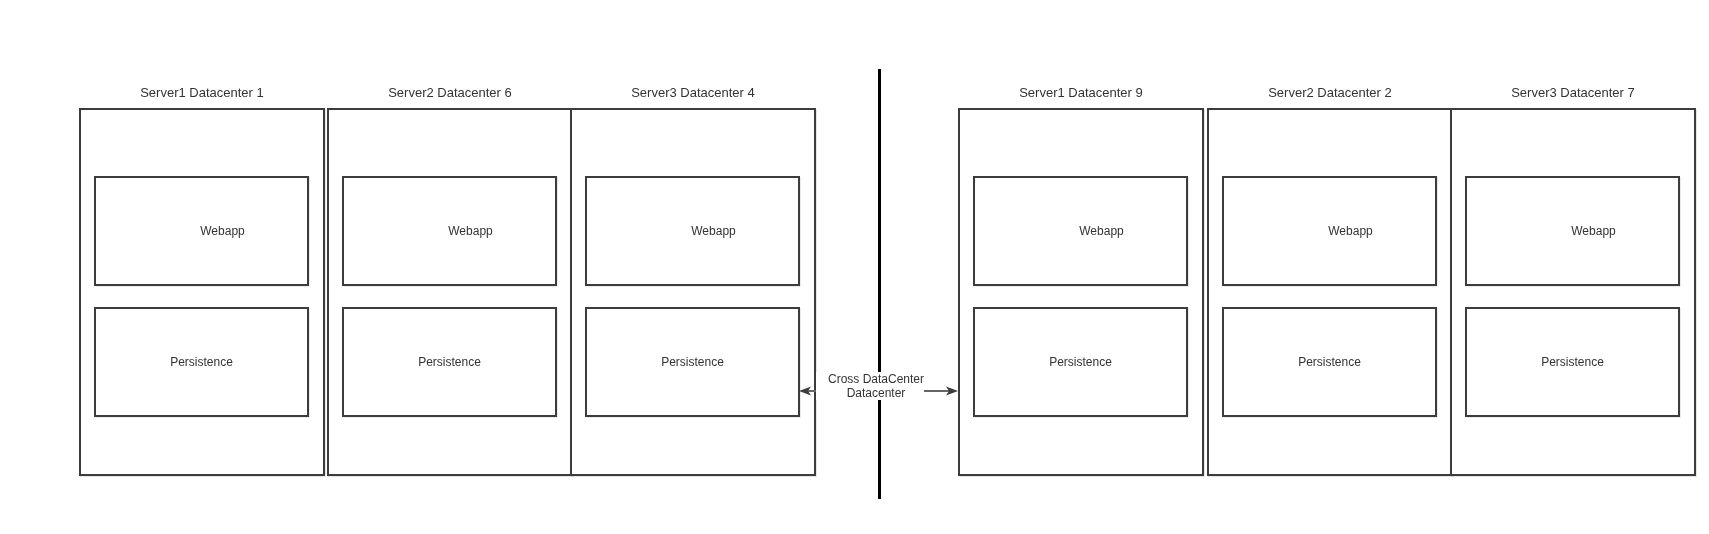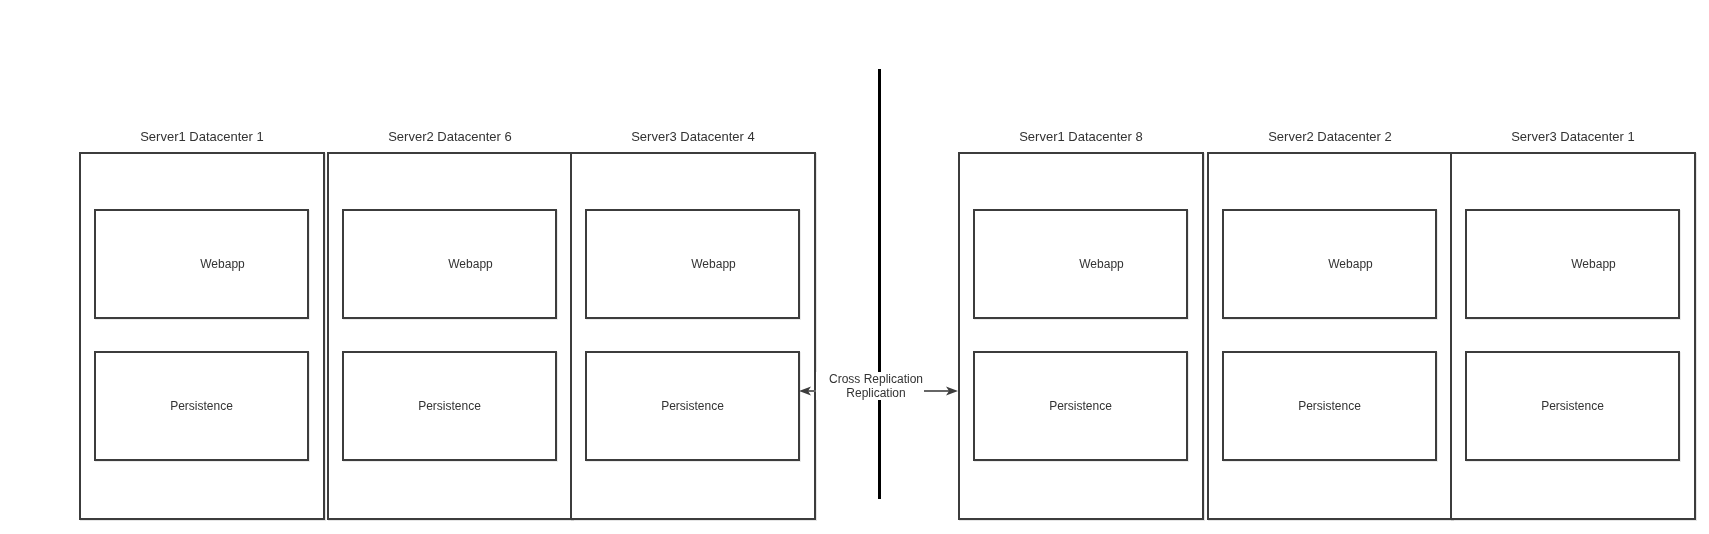--- a/index.html
+++ b/index.html
@@ -12,21 +12,20 @@
     position: relative;
     width: 1709px;
     height: 534px;
     background: #ffffff;
     overflow: hidden;
   }
   .server {
     position: absolute;
     top: 85px;
     width: 246px;
-    margin-top: 44px;
   }
   .server-title {
     height: 15px;
     text-align: center;
     font-size: 13px;
     line-height: 15px;
     color: #333333;
     white-space: nowrap;
   }
   .server-box {
@@ -49,21 +48,21 @@
     display: flex;
     align-items: center;
     justify-content: center;
     box-shadow: 1px 1px 0 rgba(0,0,0,0.08);
   }
   .inner-box .label {
     font-size: 12px;
     color: #333333;
     white-space: nowrap;
   }
-  .webapp-box { top: 55px; padding-left: 42px; }
+  .webapp-box { top: 66px; padding-left: 42px; }
   .persistence-box { top: 197px; }
 
   .divider {
     position: absolute;
     left: 878px;
     top: 69px;
     width: 3px;
     height: 430px;
     background: #000000;
     z-index: 1;
@@ -131,30 +130,30 @@
     </div>
 
   </div>
 
   <div class="divider"></div>
 
   <svg class="arrow-svg arrow-left" width="28" height="14" viewBox="0 0 28 14">
     <line x1="27" y1="7" x2="6" y2="7" stroke="#666666" stroke-width="2"></line>
     <polygon points="1,7 13,2.5 10,7 13,11.5" fill="#3d3d3d"></polygon>
   </svg>
-  <div class="replication-label">Cross Replication Replication</div>
+  <div class="replication-label">Cross DataCenter Datacenter</div>
   <svg class="arrow-svg arrow-right" width="36" height="14" viewBox="0 0 36 14">
     <line x1="1" y1="7" x2="30" y2="7" stroke="#666666" stroke-width="2"></line>
     <polygon points="35,7 23,2.5 26,7 23,11.5" fill="#3d3d3d"></polygon>
   </svg>
 
   <div>
 
     <div class="server" style="left:958px">
-      <div class="server-title">Server1 Datacenter 8</div>
+      <div class="server-title">Server1 Datacenter 9</div>
       <div class="server-box">
         <div class="inner-box webapp-box">
           <span class="label">Webapp</span>
         </div>
         <div class="inner-box persistence-box">
           <span class="label">Persistence</span>
         </div>
       </div>
     </div>
 
@@ -164,21 +163,21 @@
         <div class="inner-box webapp-box">
           <span class="label">Webapp</span>
         </div>
         <div class="inner-box persistence-box">
           <span class="label">Persistence</span>
         </div>
       </div>
     </div>
 
     <div class="server" style="left:1450px">
-      <div class="server-title">Server3 Datacenter 1</div>
+      <div class="server-title">Server3 Datacenter 7</div>
       <div class="server-box">
         <div class="inner-box webapp-box">
           <span class="label">Webapp</span>
         </div>
         <div class="inner-box persistence-box">
           <span class="label">Persistence</span>
         </div>
       </div>
     </div>
 

